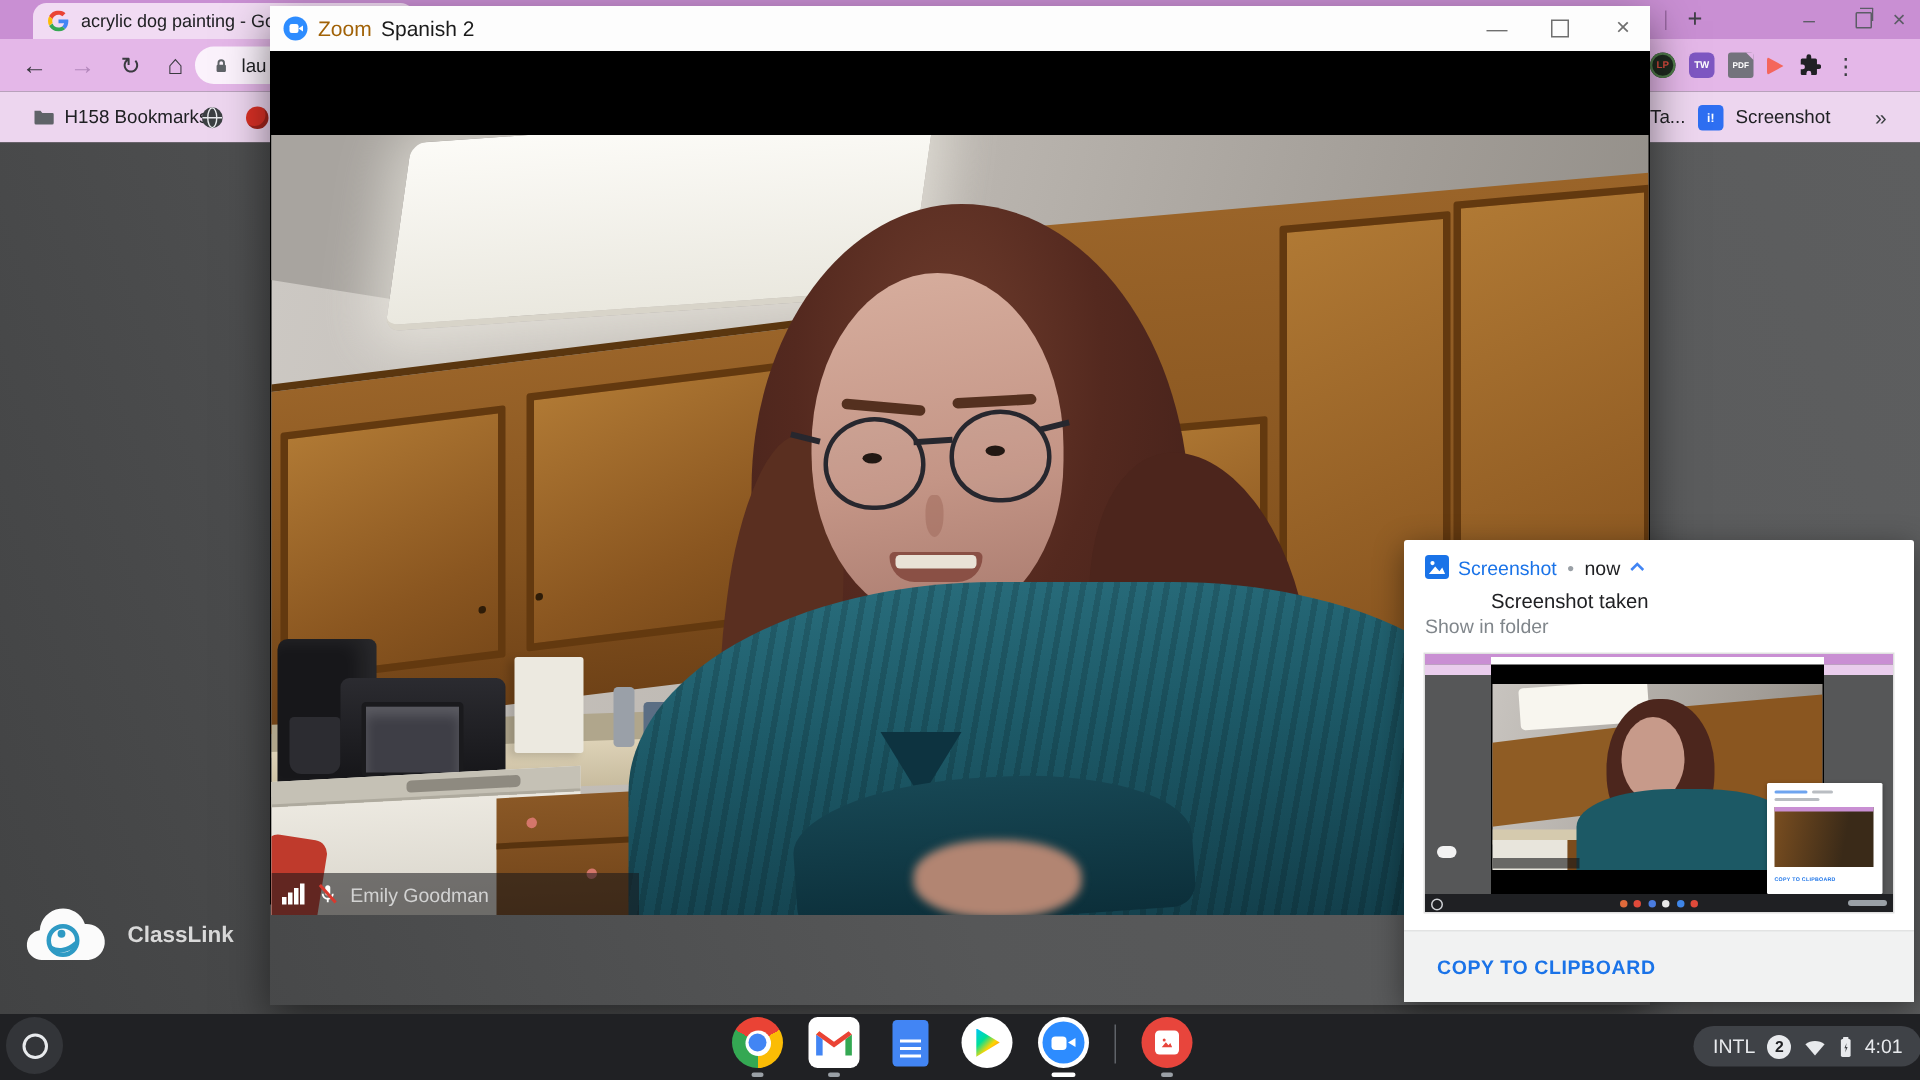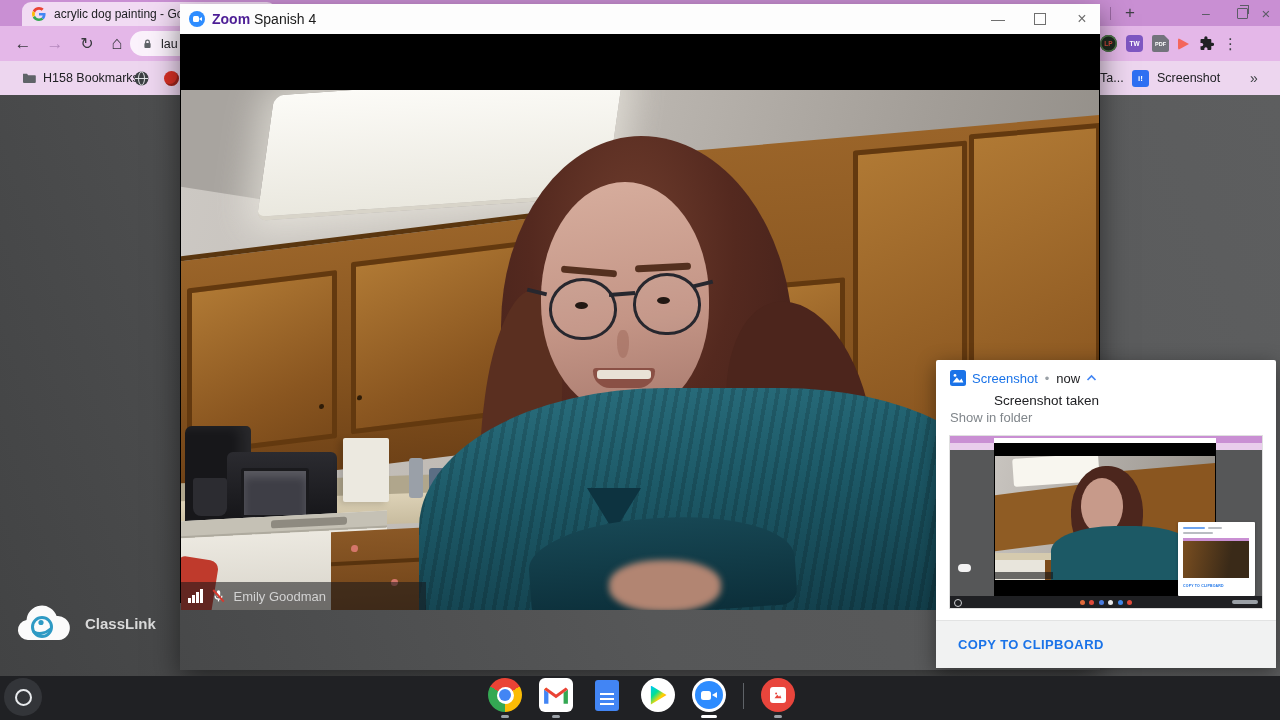--- a/index.html
+++ b/index.html
@@ -62,21 +62,21 @@
   .classlink-label{font-size:15px;color:#d9d9d9;}
   
   .zoomwin{position:absolute;left:180px;top:4px;width:920px;height:666px;
            box-shadow:0 10px 28px rgba(0,0,0,.5);z-index:2;}
   .ztitle{position:absolute;left:0;top:0;width:920px;height:30px;background:#fdfdfd;
           border-bottom:1px solid #e4e4e4;}
   .zappicon{position:absolute;left:9px;top:7px;width:16px;height:16px;border-radius:50%;background:#2d8cff;}
   .zappicon::before{content:"";position:absolute;left:3.5px;top:5px;width:6px;height:6px;border-radius:1.5px;background:#fff;}
   .zappicon::after{content:"";position:absolute;left:10px;top:5.5px;border-top:2.5px solid transparent;
           border-bottom:2.5px solid transparent;border-right:3.5px solid #fff;}
-  .ztitle-app{position:absolute;left:32px;top:7px;font-size:14px;color:#4c1d95;font-weight:bold;}
+  .ztitle-app{position:absolute;left:32px;top:7px;font-size:14px;color:#a16207;}
   .ztitle-meeting{position:absolute;left:74px;top:7px;font-size:14px;color:#1b1b1b;}
   .zwc{position:absolute;top:0;height:30px;width:30px;display:flex;align-items:center;justify-content:center;
        color:#6f6f6f;font-size:14px;}
   .zwc-min{left:803px;}
   .zwc-max{left:845px;}
   .zwc-close{left:887px;font-size:16px;}
   .zmax-glyph{width:10px;height:10px;border:1.4px solid #6f6f6f;}
   .zbody{position:absolute;left:0;top:30px;width:920px;height:569px;background:#000;}
   .video{position:absolute;left:1px;top:56px;width:918px;height:520px;overflow:hidden;
          background:linear-gradient(105deg,#cdc9c4 0%,#beb9b3 40%,#a29d97 72%,#8b8781 100%);}
@@ -356,21 +356,21 @@
       </span>
       <span class="classlink-label">ClassLink</span>
     </div>
   </div>
 </div>
 
 <div class="zoomwin">
   <div class="ztitle">
     <span class="zappicon"></span>
     <span class="ztitle-app">Zoom</span>
-    <span class="ztitle-meeting">Spanish 4</span>
+    <span class="ztitle-meeting">Spanish 2</span>
     <span class="zwc zwc-min">—</span>
     <span class="zwc zwc-max">
         <i class="zmax-glyph"></i>
       </span>
     <span class="zwc zwc-close">×</span>
   </div>
   <div class="zbody">
     <div class="video">
       <div class="v-ceilcorner"></div>
       <div class="v-light"></div>
@@ -572,13 +572,30 @@
         <span class="shotsq">
           <svg width="10" height="10" viewBox="0 0 16 16">
             <circle cx="5" cy="5.4" r="1.6" fill="#e8453c"></circle>
             <path d="M2.4 13 L6.8 7.6l2.8 3.2 1.9-2.4 2 4.6z" fill="#e8453c"></path>
           </svg>
         </span>
       </span>
       <span class="ind"></span>
     </div>
   </div>
+  <div class="status">
+    <span>INTL</span>
+    <span class="kbdbadge">2</span>
+    <span>
+      <svg width="16" height="14" viewBox="0 0 16 14">
+        <path d="M8 12.6 L1.6 5.2 A10.5 10.5 0 0 1 14.4 5.2 Z" fill="#e8eaed"></path>
+      </svg>
+    </span>
+    <span>
+      <svg width="9" height="16" viewBox="0 0 10 16">
+        <rect x="3" y="0.5" width="4" height="2.2" rx="0.6" fill="#e8eaed"></rect>
+        <rect x="1.4" y="2" width="7.2" height="13.4" rx="1.2" fill="#e8eaed"></rect>
+        <path d="M5.6 5 L4 9h1.1L4.6 12 6.4 8H5.2z" fill="#3f4247"></path>
+      </svg>
+    </span>
+    <span>4:01</span>
+  </div>
 </div>
 
 </body></html>

